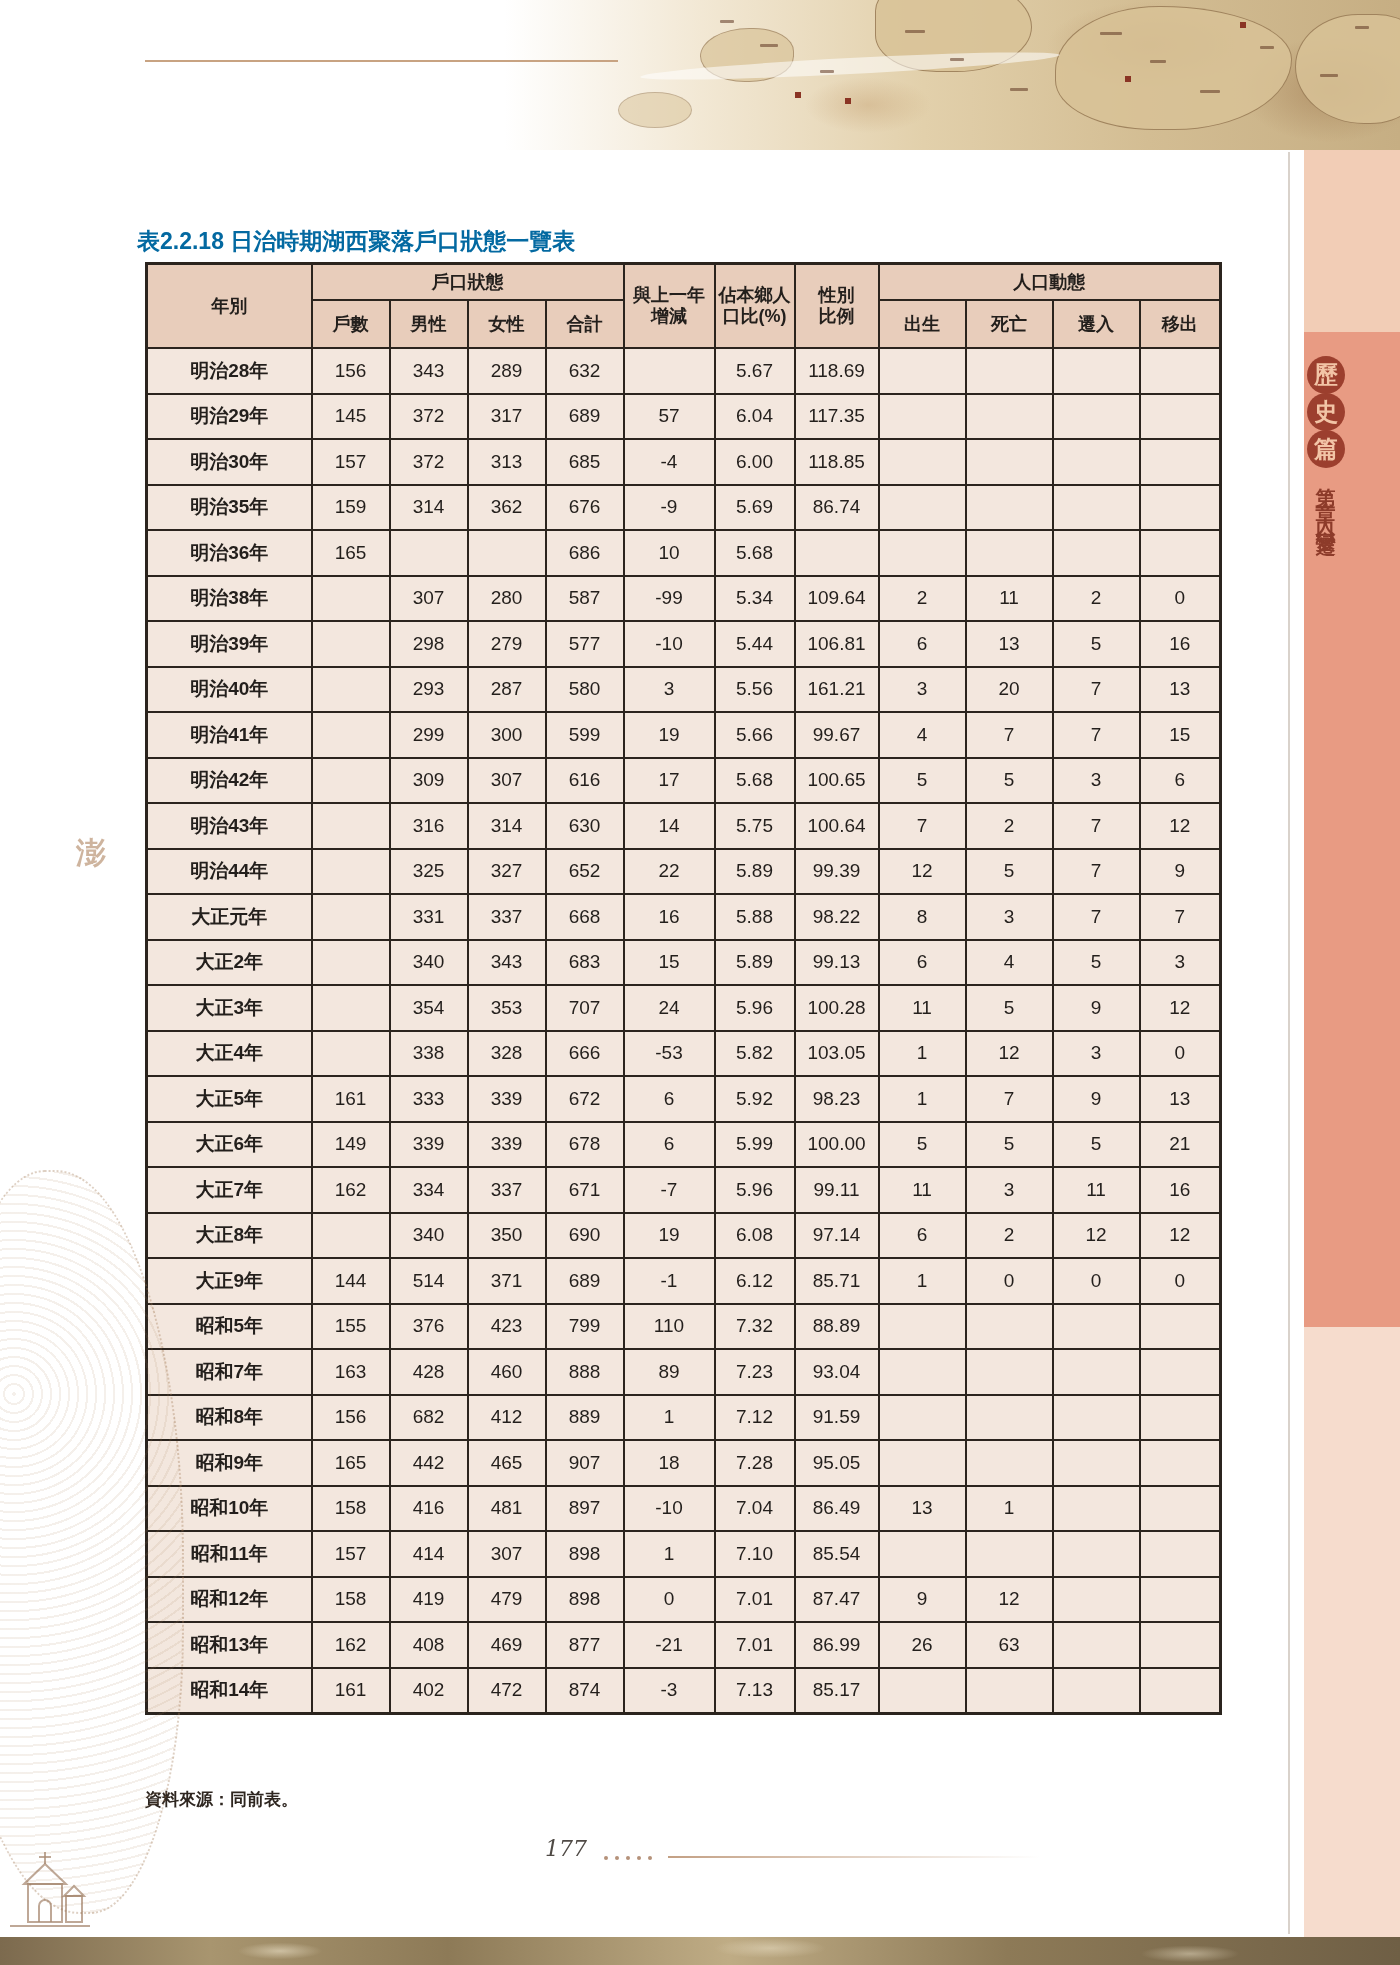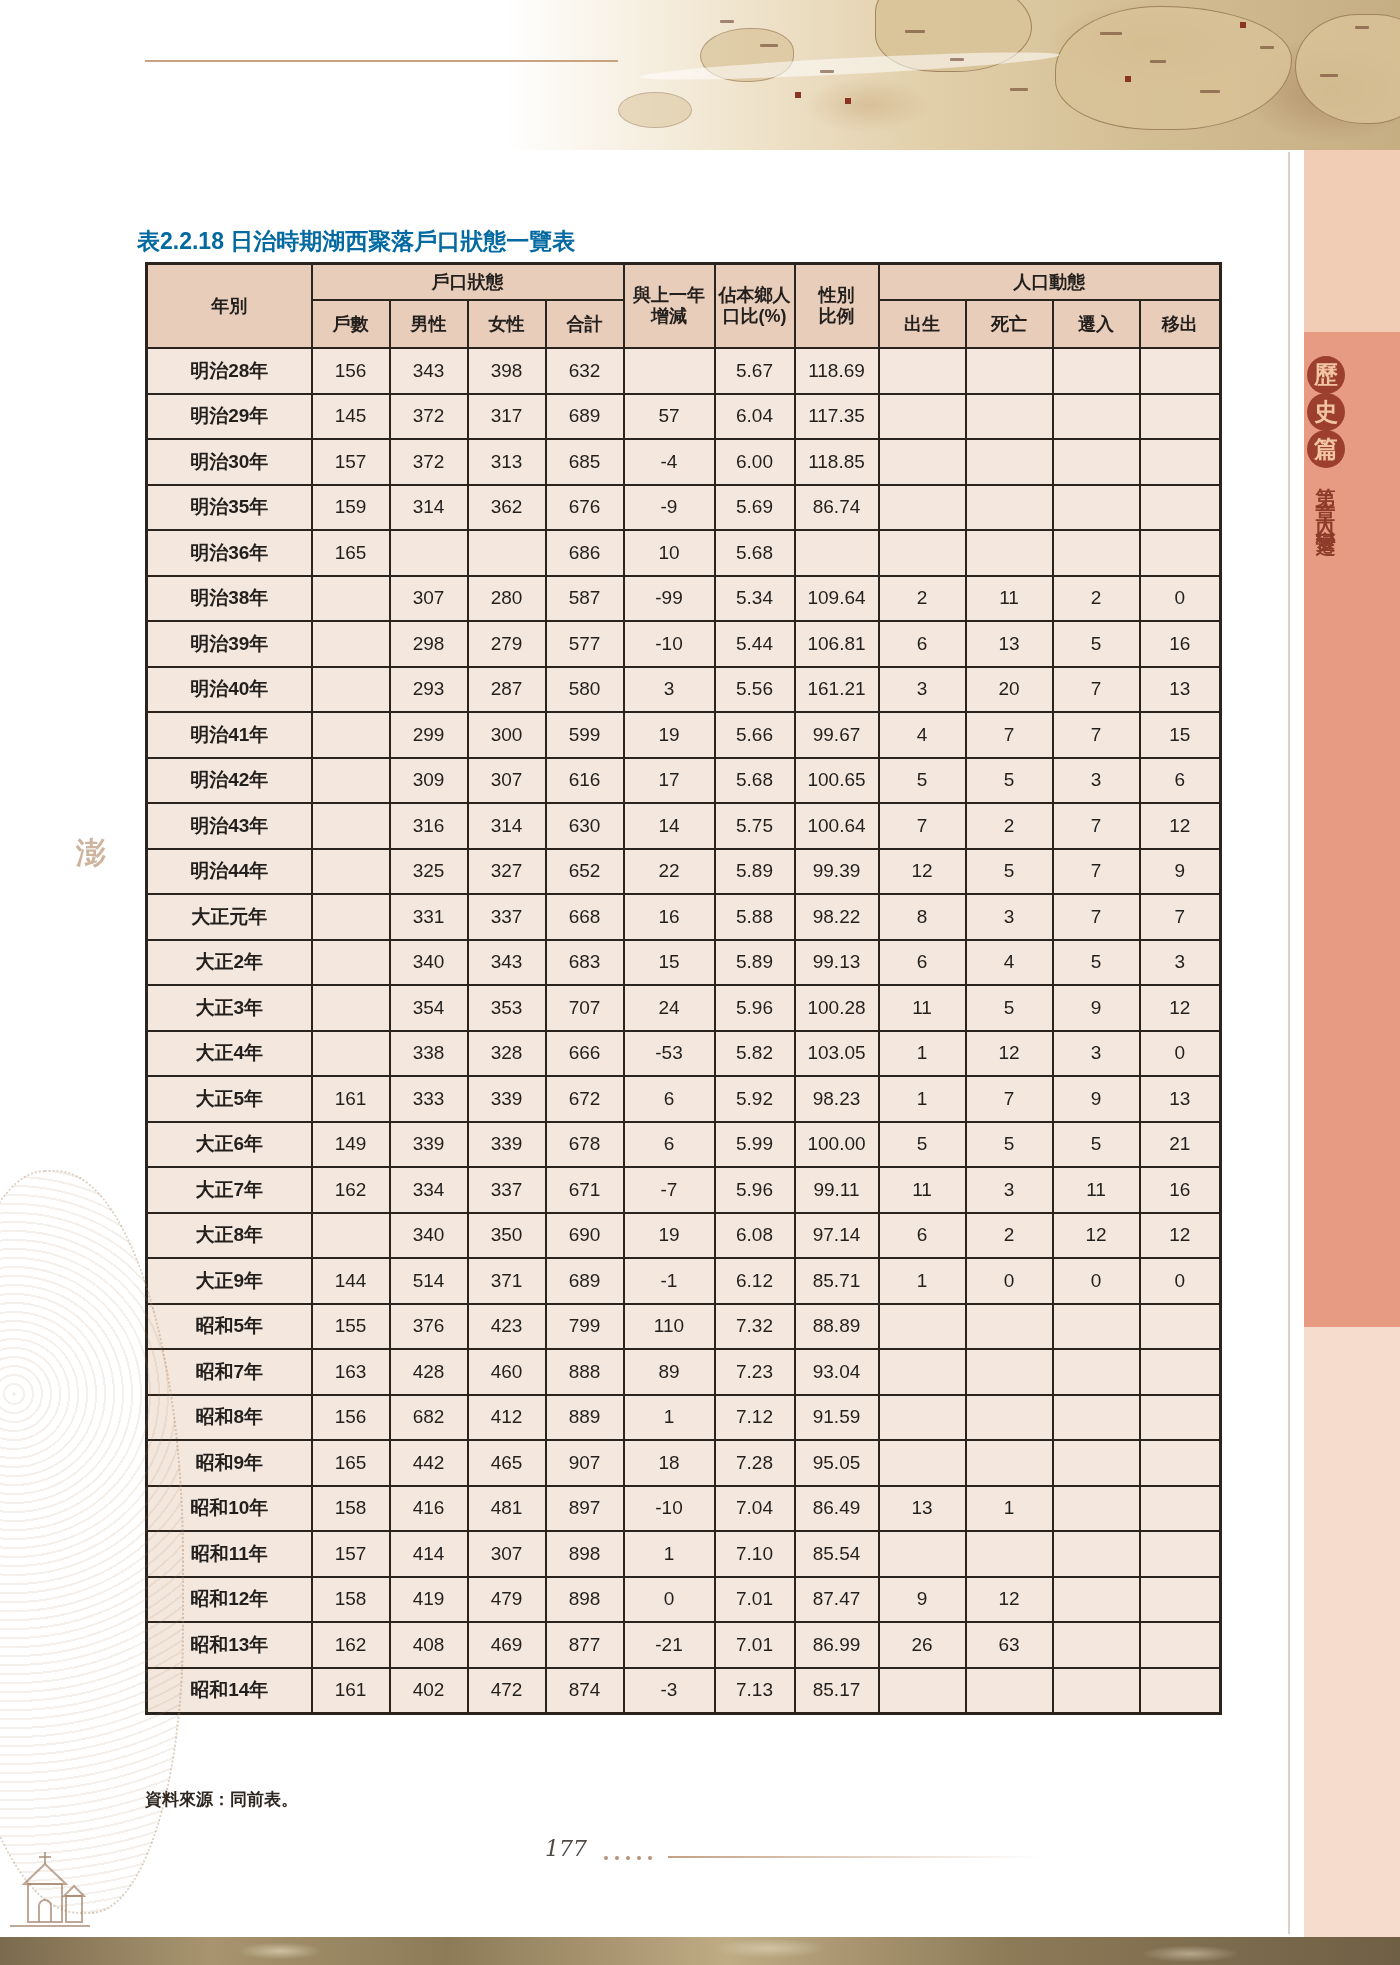--- a/index.html
+++ b/index.html
@@ -154,21 +154,21 @@
         <th>死亡</th>
         <th>遷入</th>
         <th>移出</th>
       </tr>
     </thead>
     <tbody id="tbody">
         <tr>
           <td class="year">明治28年</td>
           <td>156</td>
           <td>343</td>
-          <td>398</td>
+          <td>289</td>
           <td>632</td>
           <td></td>
           <td>5.67</td>
           <td>118.69</td>
           <td></td>
           <td></td>
           <td></td>
           <td></td>
         </tr>
         <tr>

